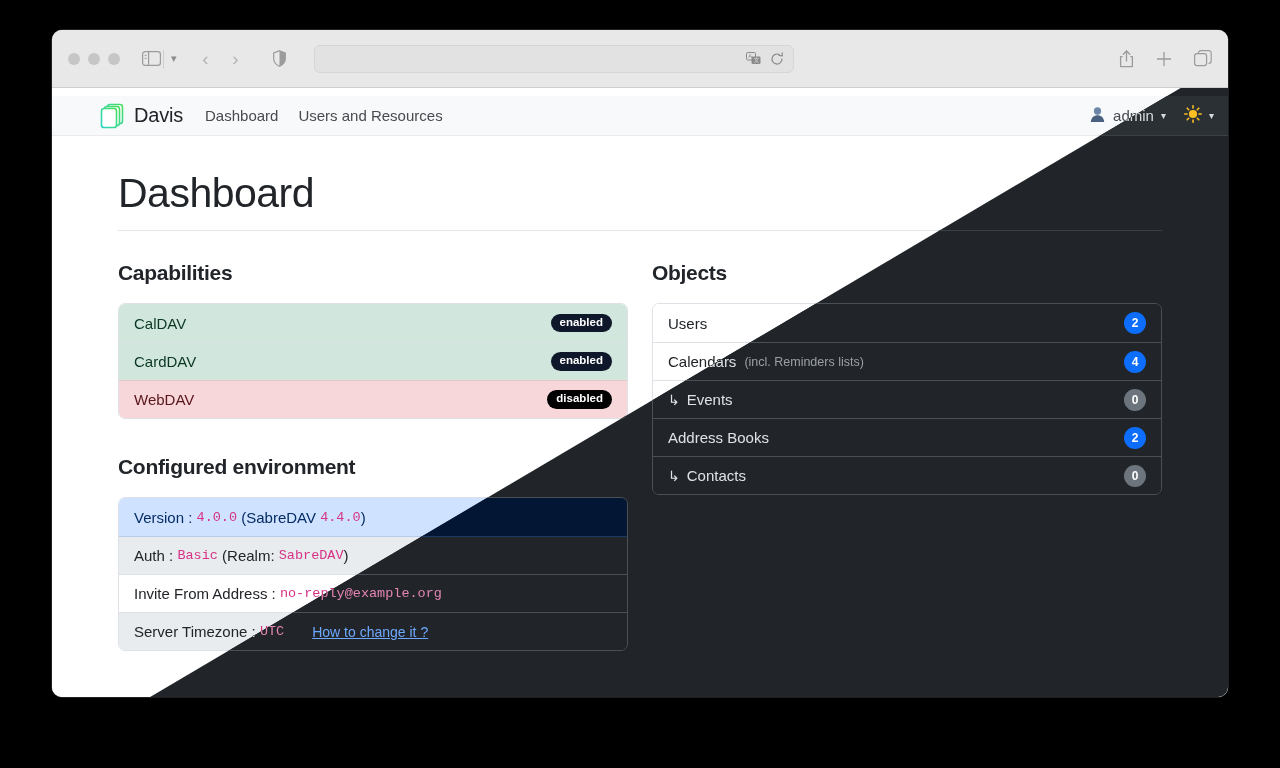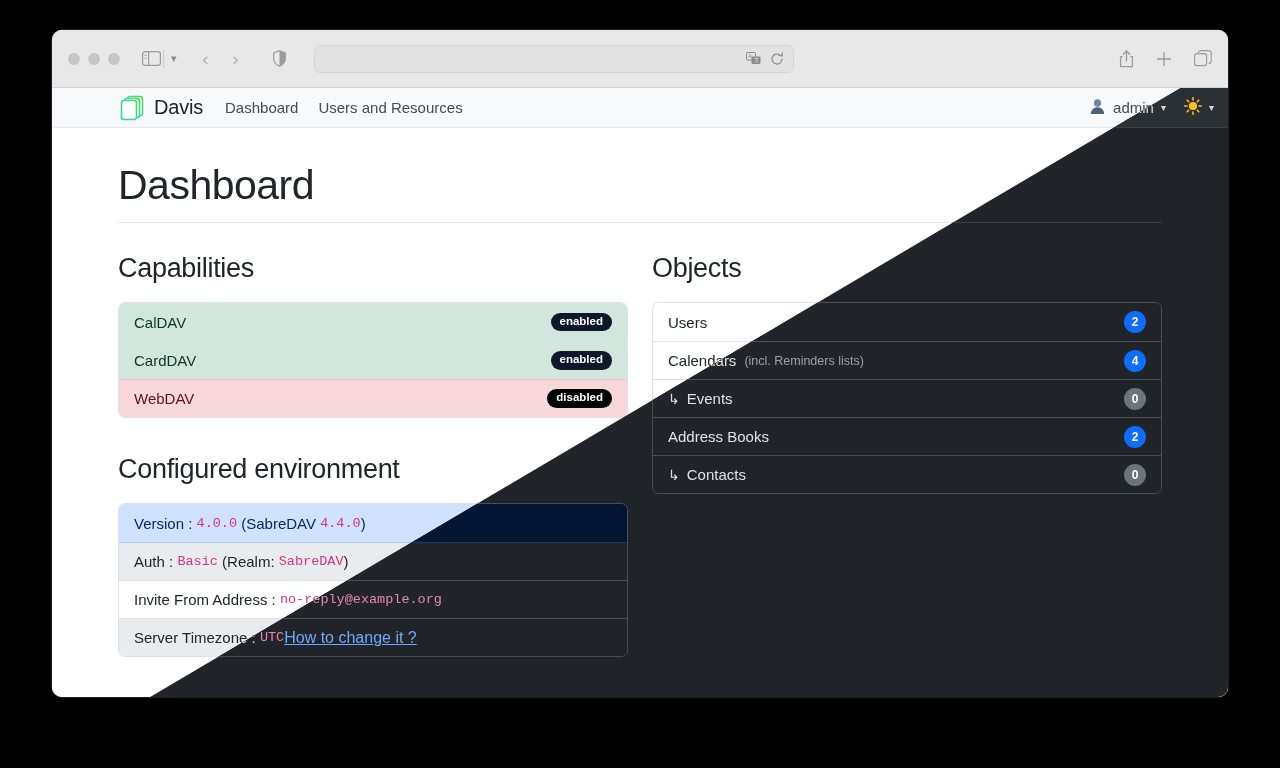--- a/index.html
+++ b/index.html
@@ -65,22 +65,23 @@
   .layer { position: absolute; inset: 0; }
 
   
   #dark-layer {
     clip-path: polygon(1176px -28px, 1176px 667px, 0px 667px);
   }
 
   .navbar {
     height: 40px;
     display: flex; align-items: center;
-    padding: 0 14px 0 66px;
+    padding: 0 14px 0 46px;
     border-bottom: 1px solid rgba(0,0,0,0.06);
+    margin-top: 8px;
   }
   .navbar.light { background: #f8f9fa; }
   .navbar.dark  { background: #2b3035; border-bottom-color: rgba(255,255,255,0.08); }
 
   .brand { display: flex; align-items: center; gap: 9px; margin-right: 22px; }
   .brand-name { font-size: 20px; letter-spacing: -0.2px; }
   .light .brand-name { color: #212529; }
   .dark  .brand-name { color: #f8f9fa; }
 
   .nav-link { font-size: 15px; margin-right: 20px; text-decoration: none; }
@@ -102,21 +103,21 @@
     letter-spacing: -0.5px;
     padding-bottom: 13px;
     margin-bottom: 30px;
   }
   .light .page-title { color: #212529; border-bottom: 1px solid #e3e5e7; }
   .dark  .page-title { color: #f1f3f5; border-bottom: 1px solid #3a4046; }
 
   .cols { display: flex; gap: 24px; }
   .col { width: 511px; }
 
-  .section-title { font-size: 27px; font-weight: 400; letter-spacing: -0.3px; margin-bottom: 18px; }
+  .section-title { font-size: 21px; font-weight: 700; letter-spacing: -0.3px; margin-bottom: 18px; }
   .light .section-title { color: #212529; }
   .dark  .section-title { color: #f1f3f5; }
 
   .list-group { border-radius: 7px; overflow: hidden; }
   .light .list-group { border: 1px solid #dee2e6; }
   .dark  .list-group { border: 1px solid #495057; }
 
   .lg-item {
     height: 38px;
     display: flex; align-items: center;
@@ -166,21 +167,21 @@
 
   .sub-arrow { margin-right: 7px; font-size: 14px; }
   .muted-note { font-size: 12.5px; margin-left: 8px; }
   .light .muted-note { color: #6c757d; }
   .dark  .muted-note { color: #9aa0a6; }
 
   .mono { font-family: "Liberation Mono", monospace; font-size: 13.5px; }
   .light .mono-val { color: #d63384; }
   .dark  .mono-val { color: #e685b5; }
 
-  .env-link { font-size: 16px; margin-left: 0; text-decoration: underline; }
+  .env-link { font-size: 14px; margin-left: 28px; text-decoration: underline; }
   .light .env-link { color: #0d6efd; }
   .dark  .env-link { color: #6ea8fe; }
 
   .mt-section { margin-top: 36px; }
 
   .logo-svg { display: block; }
 </style>
 </head>
 <body>
 

